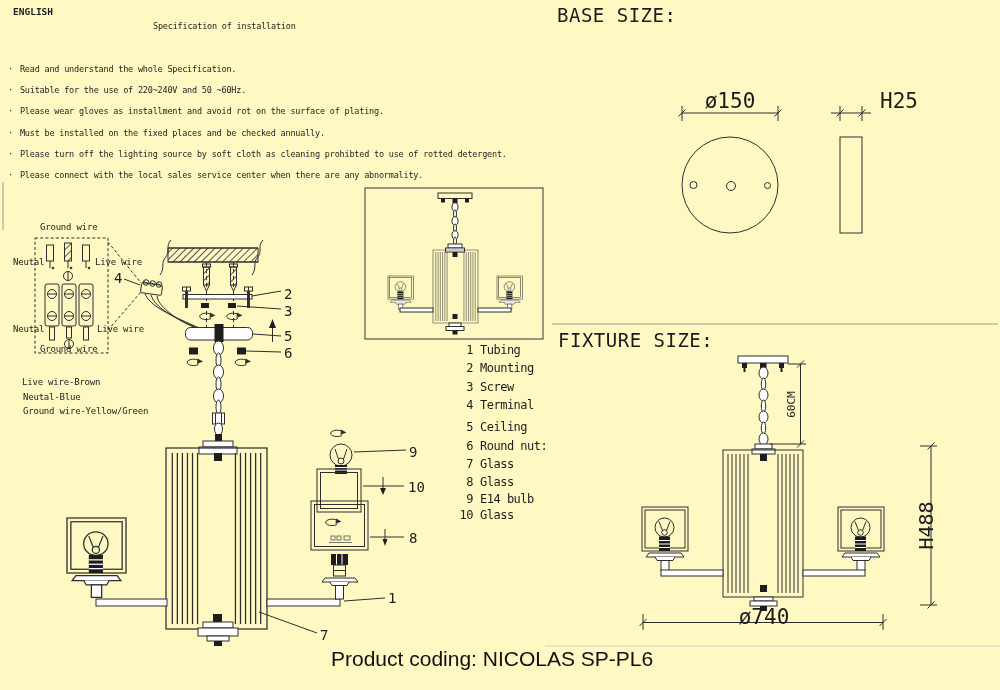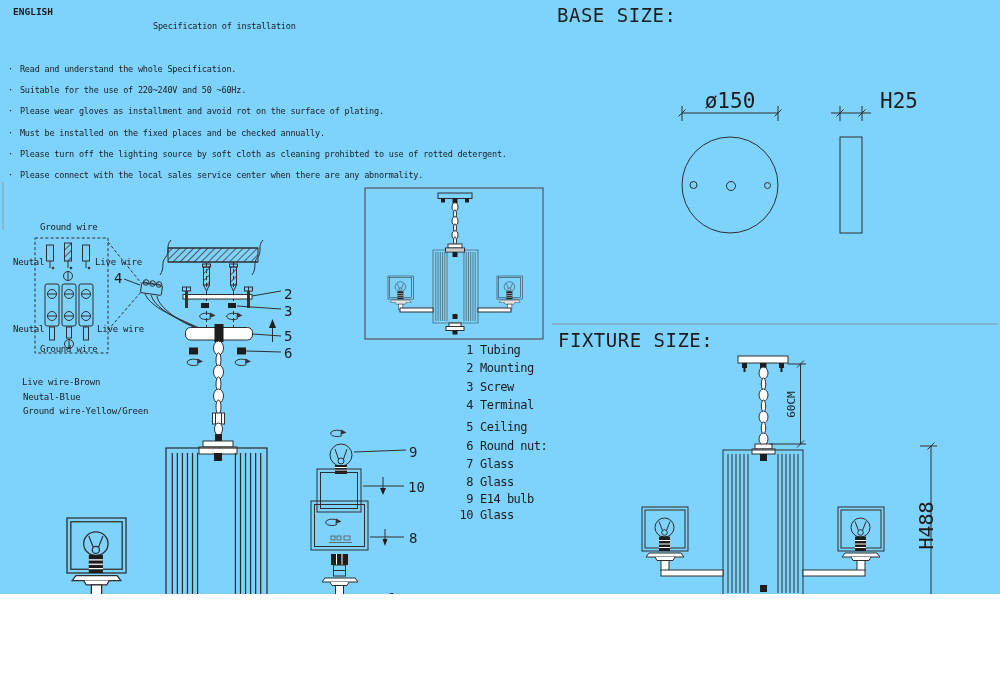--- a/index.html
+++ b/index.html
@@ -1,16 +1,16 @@
 <!DOCTYPE html>
 <html><head>
 <meta charset="utf-8">
 <style>
   html,body{margin:0;padding:0;background:#fff;}
-  #canvas{position:relative;width:1000px;height:594px;background:#7dd3fc;
+  #canvas{position:relative;width:1000px;height:690px;background:#fef9c3;
           font-family:"DejaVu Sans Mono",monospace;color:#1c1c1c;overflow:hidden;}
   #art{position:absolute;left:0;top:0;width:1000px;height:690px;}
   .t{position:absolute;white-space:pre;line-height:1.15;}
   .mono{font-family:"DejaVu Sans Mono",monospace;}
   .sans{font-family:"Liberation Sans",sans-serif;}
   .b{font-weight:bold;}
   .sm{font-size:8.5px;letter-spacing:-0.2px;}
   .wl{font-size:9px;letter-spacing:-0.2px;}
   .num{font-size:14px;}
   .dim{font-size:21px;}
@@ -361,14 +361,15 @@
 
 <div class="t mono hd" style="left:557px;top:5px;">BASE SIZE:</div>
 <div class="t mono dim" style="left:703px;top:89px;width:54px;text-align:center;">ø150</div>
 <div class="t mono dim" style="left:864px;top:89px;margin-left:16px;">H25</div>
 
 <div class="t mono hd" style="left:558px;top:330px;">FIXTURE SIZE:</div>
 <div class="t mono rot" style="left:772px;top:398px;width:40px;height:13px;font-size:11px;">60CM</div>
 <div class="t mono rot" style="left:896px;top:514px;width:60px;height:23px;font-size:20px;">H488</div>
 <div class="t mono dim" style="left:737px;top:605px;width:54px;text-align:center;">ø740</div>
 
+<div class="t sans" style="left:331px;top:647px;font-size:21px;color:#111;">Product coding: NICOLAS SP-PL6</div>
 
 </div>
 
 </body></html>

